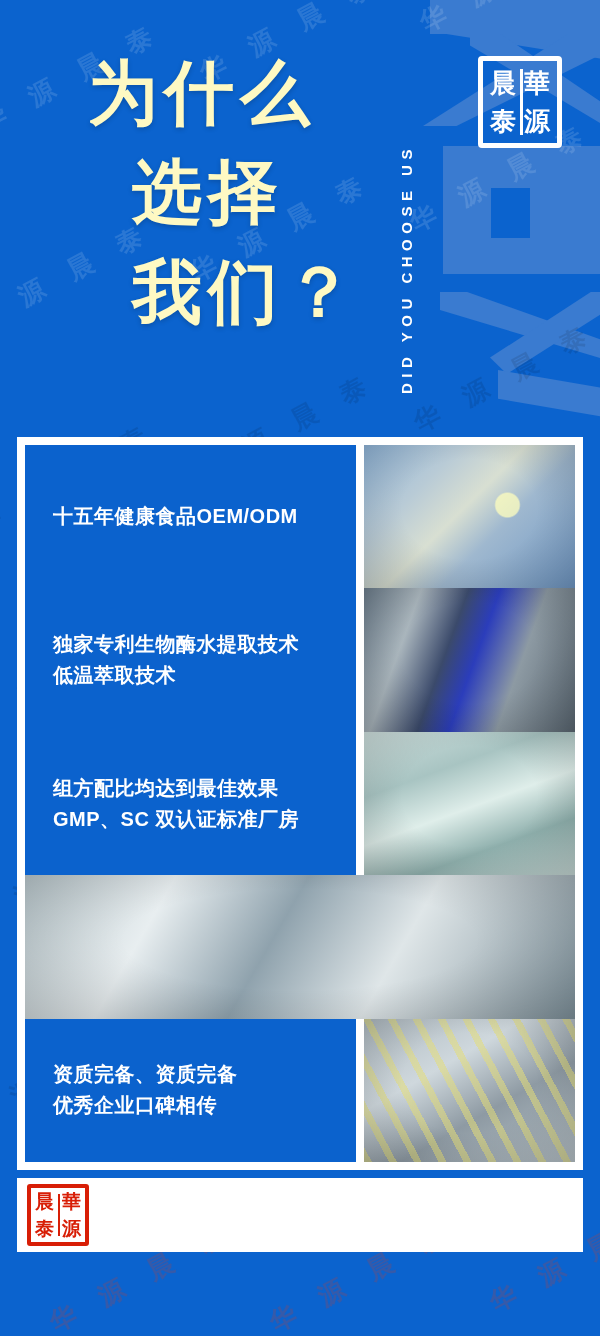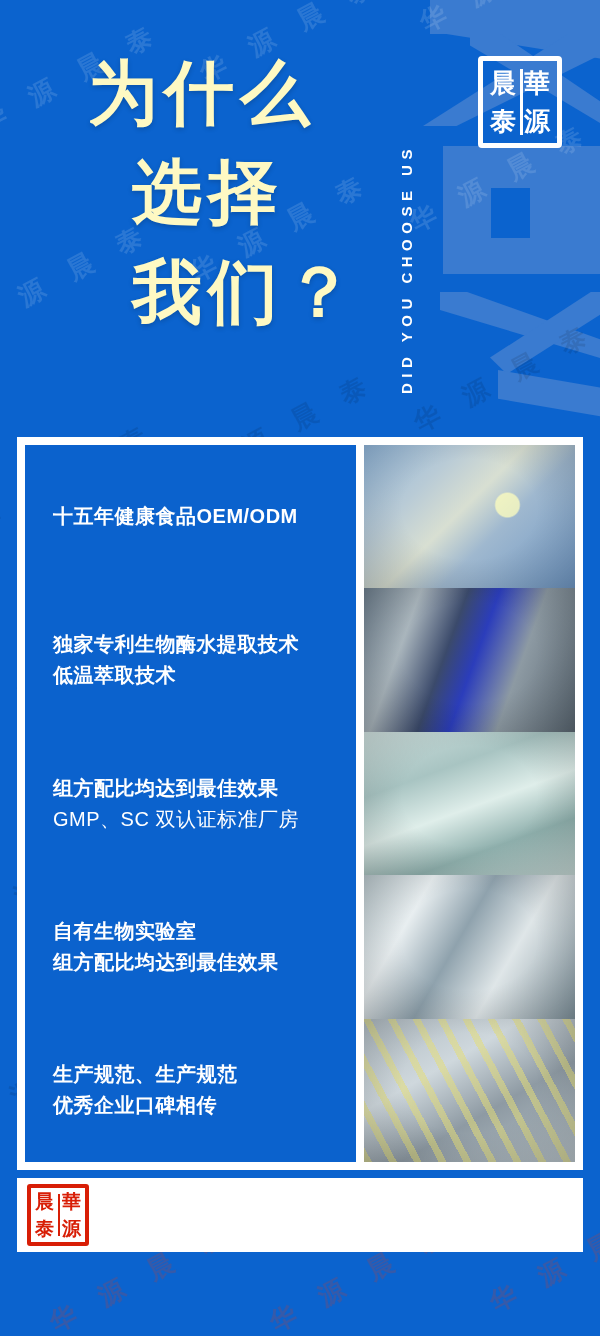--- a/index.html
+++ b/index.html
@@ -90,21 +90,21 @@
     background:#0b62cd;
     display:flex;flex-direction:column;justify-content:center;
     padding:0 0 0 28px;box-sizing:border-box;
     position:relative;overflow:hidden;
   }
   .row .text-box .l{
     color:#fff;font-size:20px;font-weight:700;line-height:1.55;
     letter-spacing:.5px;white-space:nowrap;
     position:relative;z-index:2;
   }
-  .row .text-box .l.bold{font-weight:400;}
+  .row .text-box .l.bold{font-weight:700;}
   .row .photo{
     flex:1 1 auto;position:relative;overflow:hidden;background:#c9d4d8;
   }
   .row .photo .ph-inner{position:absolute;inset:0;}
 
   
   .ph-lab{background:
      radial-gradient(circle at 68% 42%, rgba(255,255,190,.75) 0 7%, rgba(0,0,0,0) 8%),
      linear-gradient(135deg,#8fb4d8 0%,#b9cbd6 28%,#d8dfd2 46%,#9fb8cf 62%,#6f97c4 100%);}
   .ph-conf{background:
@@ -245,32 +245,28 @@
         <div class="text-box">
           <div class="l">组方配比均达到最佳效果</div>
           <div class="l bold">GMP、SC 双认证标准厂房</div>
         </div>
         <div class="photo">
           <div class="ph-inner ph-clean"></div>
           <div class="ph-vig"></div>
         </div>
       </div>
       <div class="row">
-        <div class="text-box">
-          <div class="l">自有生物实验室</div>
-          <div class="l">组方配比均达到最佳效果</div>
-        </div>
         <div class="photo">
           <div class="ph-inner ph-lab2"></div>
           <div class="ph-vig"></div>
         </div>
       </div>
       <div class="row">
         <div class="text-box">
-          <div class="l">生产规范、生产规范</div>
+          <div class="l">资质完备、资质完备</div>
           <div class="l">优秀企业口碑相传</div>
         </div>
         <div class="photo">
           <div class="ph-inner ph-pack"></div>
           <div class="ph-vig"></div>
         </div>
       </div>
     </div>
 </div>
 

